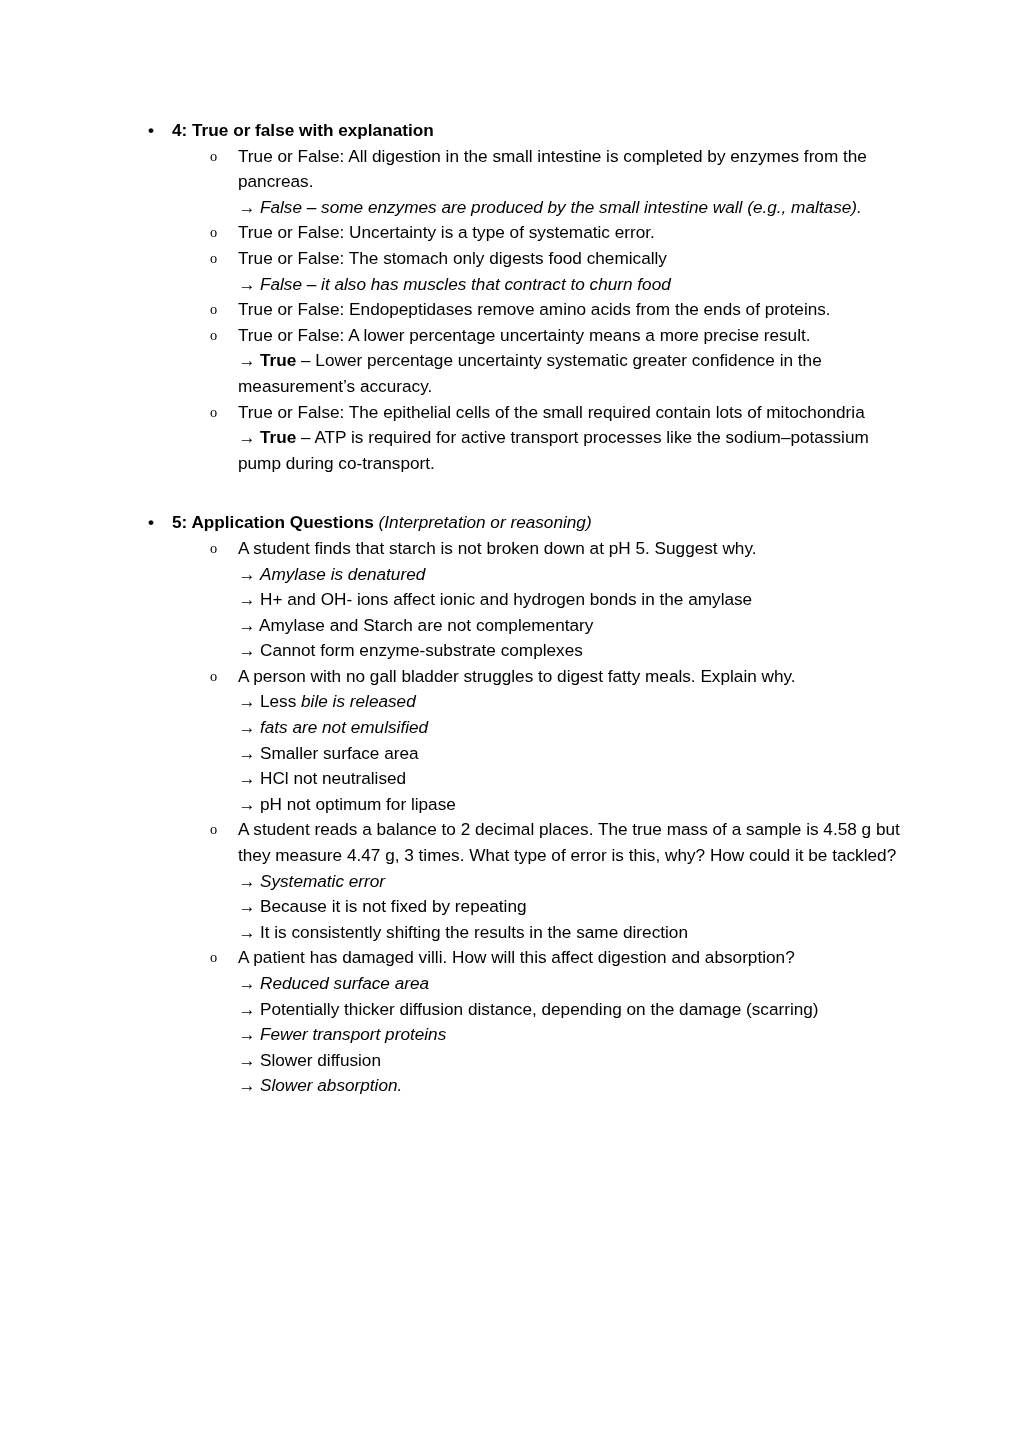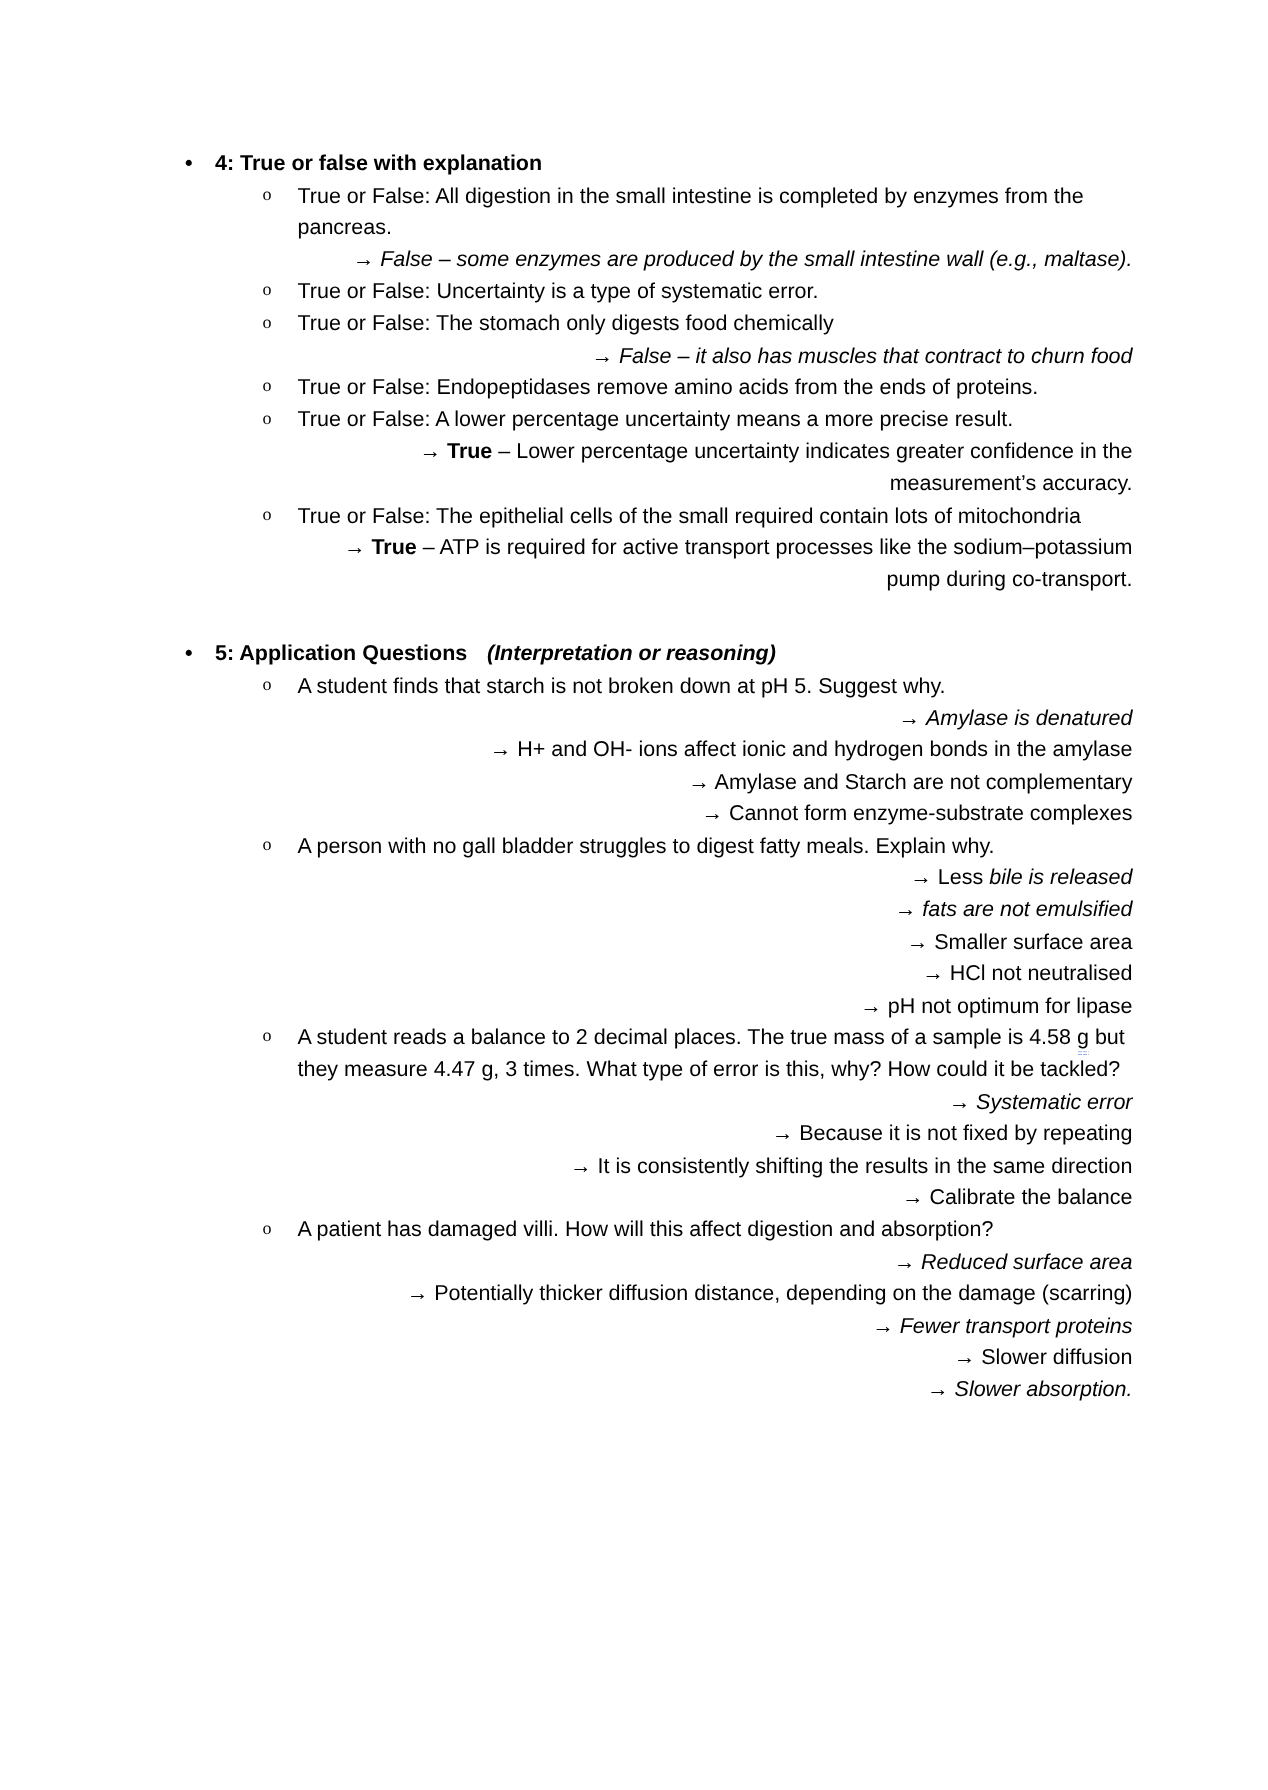--- a/index.html
+++ b/index.html
@@ -53,26 +53,26 @@
   }
   .qitem .circ {
     position: absolute;
     left: 70px;
     top: 0;
     font-size: 14.4px;
     line-height: 25.6px;
     font-family: "Liberation Serif", serif;
   }
   .qtext { display: block; }
-  .ans { display: block; text-align: right; }
+  .ans { display: block; }
 
   
   .i  { font-style: italic; }
   .b  { font-weight: bold; }
-  .bi { font-weight: bold; font-style: italic; margin-left: 11px; }
+  .bi { font-weight: normal; font-style: italic; }
 
   .squiggle {
     position: relative;
     display: inline-block;
   }
   .squiggle::after {
     content: "";
     position: absolute;
     left: 0;
     right: 0;
@@ -107,21 +107,21 @@
             <span class="qtext"><span>True or False: The stomach only digests food chemically</span></span>
             <span class="ans"><span>→ </span><span class="i">False</span><span class="i"> – it also has muscles that contract to churn food</span></span>
           </div>
           <div class="qitem">
             <span class="circ">o</span>
             <span class="qtext"><span>True or False: Endopeptidases remove amino acids from the ends of proteins.</span></span>
           </div>
           <div class="qitem">
             <span class="circ">o</span>
             <span class="qtext"><span>True or False: A lower percentage uncertainty means a more precise result.</span></span>
-            <span class="ans"><span>→ </span><span class="b">True</span><span> – Lower percentage uncertainty indicates greater confidence in the measurement’s accuracy.</span></span>
+            <span class="ans"><span>→ </span><span class="b">True</span><span> – Lower percentage uncertainty systematic greater confidence in the measurement’s accuracy.</span></span>
           </div>
           <div class="qitem">
             <span class="circ">o</span>
             <span class="qtext"><span>True or False: The epithelial cells of the small required contain lots of mitochondria</span></span>
             <span class="ans"><span>→ </span><span class="b">True</span><span> – ATP is required for active transport processes like the sodium–potassium pump during co-transport.</span></span>
           </div>
         </div>
       </div>
       <div class="section">
         <div class="lvl1"><span class="disc">•</span><span>5: Application Questions </span><span class="bi">(Interpretation or reasoning)</span></div>
@@ -142,21 +142,20 @@
             <span class="ans"><span>→ </span><span>Smaller surface area</span></span>
             <span class="ans"><span>→ </span><span>HCl not neutralised</span></span>
             <span class="ans"><span>→ </span><span>pH not optimum for lipase</span></span>
           </div>
           <div class="qitem">
             <span class="circ">o</span>
             <span class="qtext"><span>A student reads a balance to 2 decimal places. The true mass of a sample is 4.58 </span><span class="squiggle">g</span><span> but they measure 4.47 g, 3 times. What type of error is this, why? How could it be tackled?</span></span>
             <span class="ans"><span>→ </span><span class="i">Systematic error</span></span>
             <span class="ans"><span>→ </span><span>Because it is not fixed by repeating</span></span>
             <span class="ans"><span>→ </span><span>It is consistently shifting the results in the same direction</span></span>
-            <span class="ans"><span>→ </span><span>Calibrate the balance</span></span>
           </div>
           <div class="qitem">
             <span class="circ">o</span>
             <span class="qtext"><span>A patient has damaged villi. How will this affect digestion and absorption?</span></span>
             <span class="ans"><span>→ </span><span class="i">Reduced surface area</span></span>
             <span class="ans"><span>→ </span><span>Potentially thicker diffusion distance, depending on the damage (scarring)</span></span>
             <span class="ans"><span>→ </span><span class="i">Fewer transport proteins</span></span>
             <span class="ans"><span>→ </span><span>Slower diffusion</span></span>
             <span class="ans"><span>→ </span><span class="i">Slower absorption.</span></span>
           </div>

